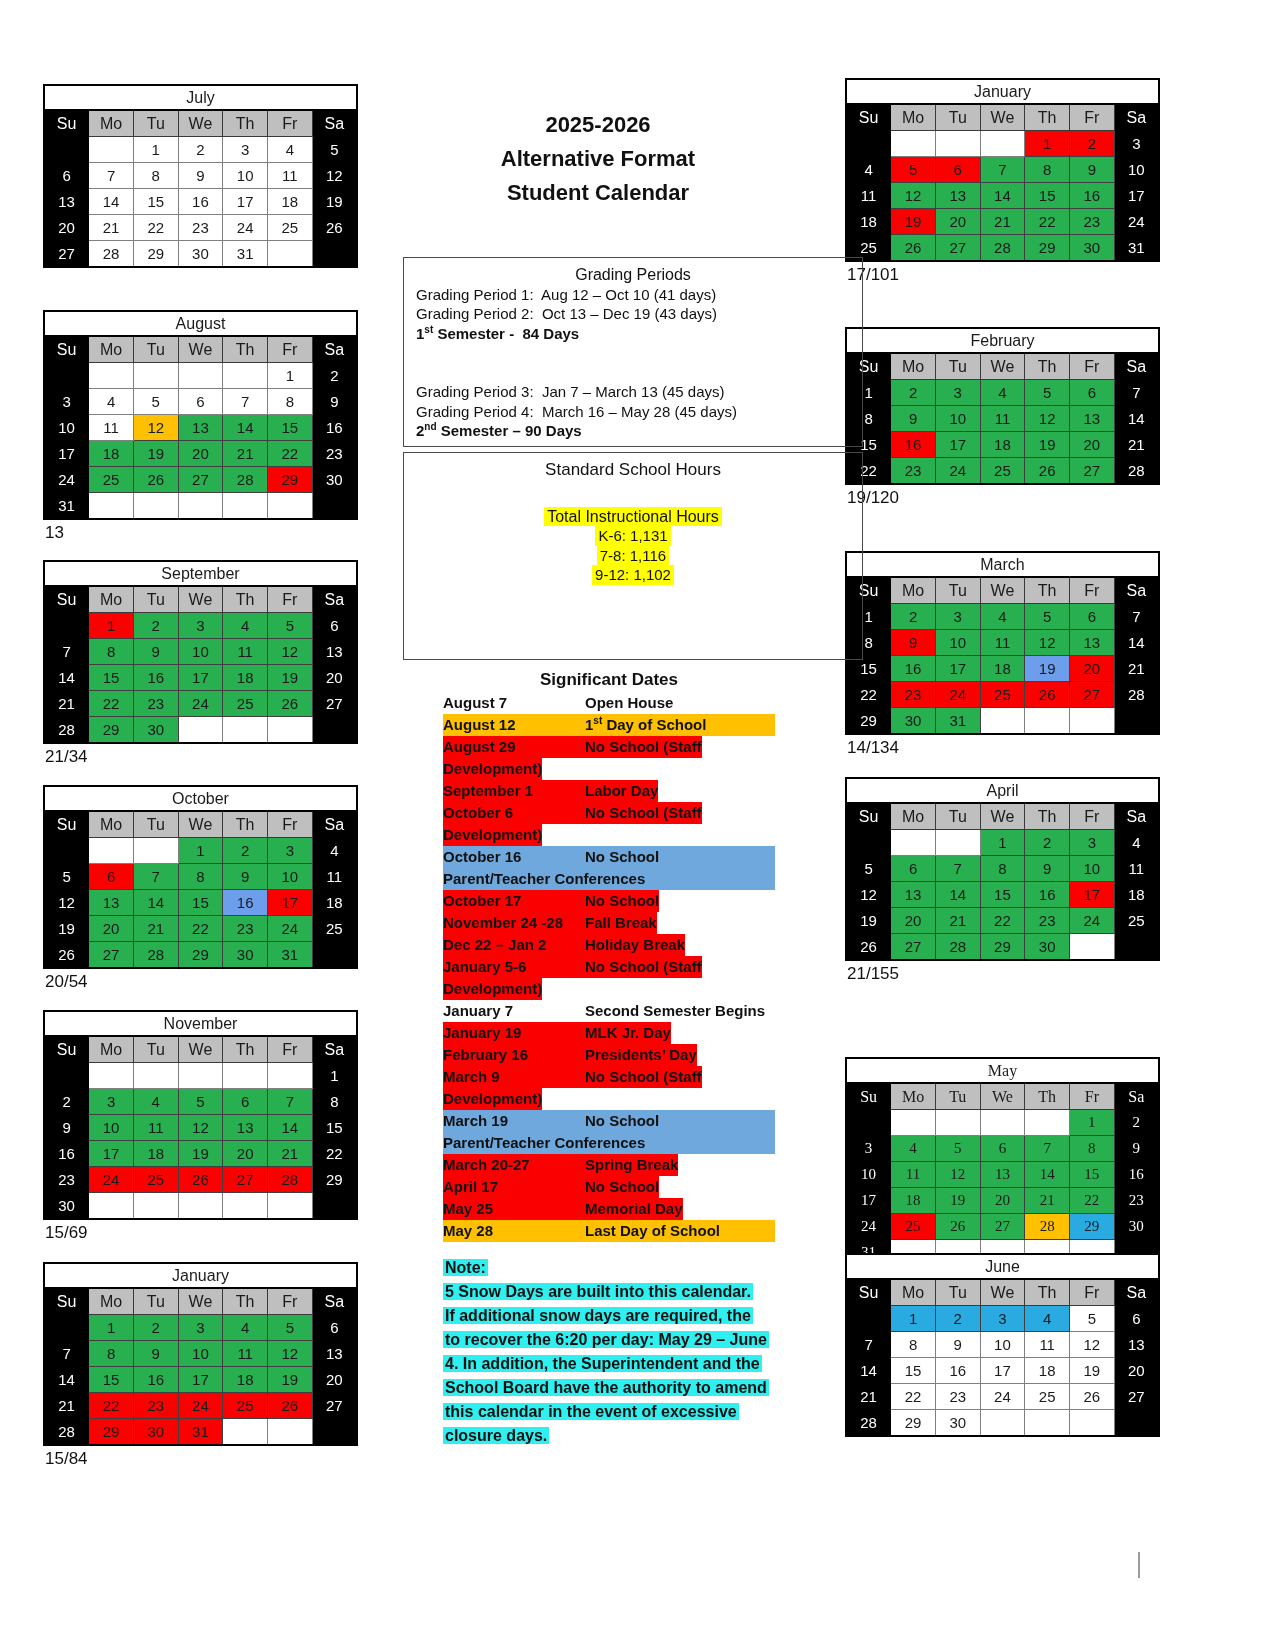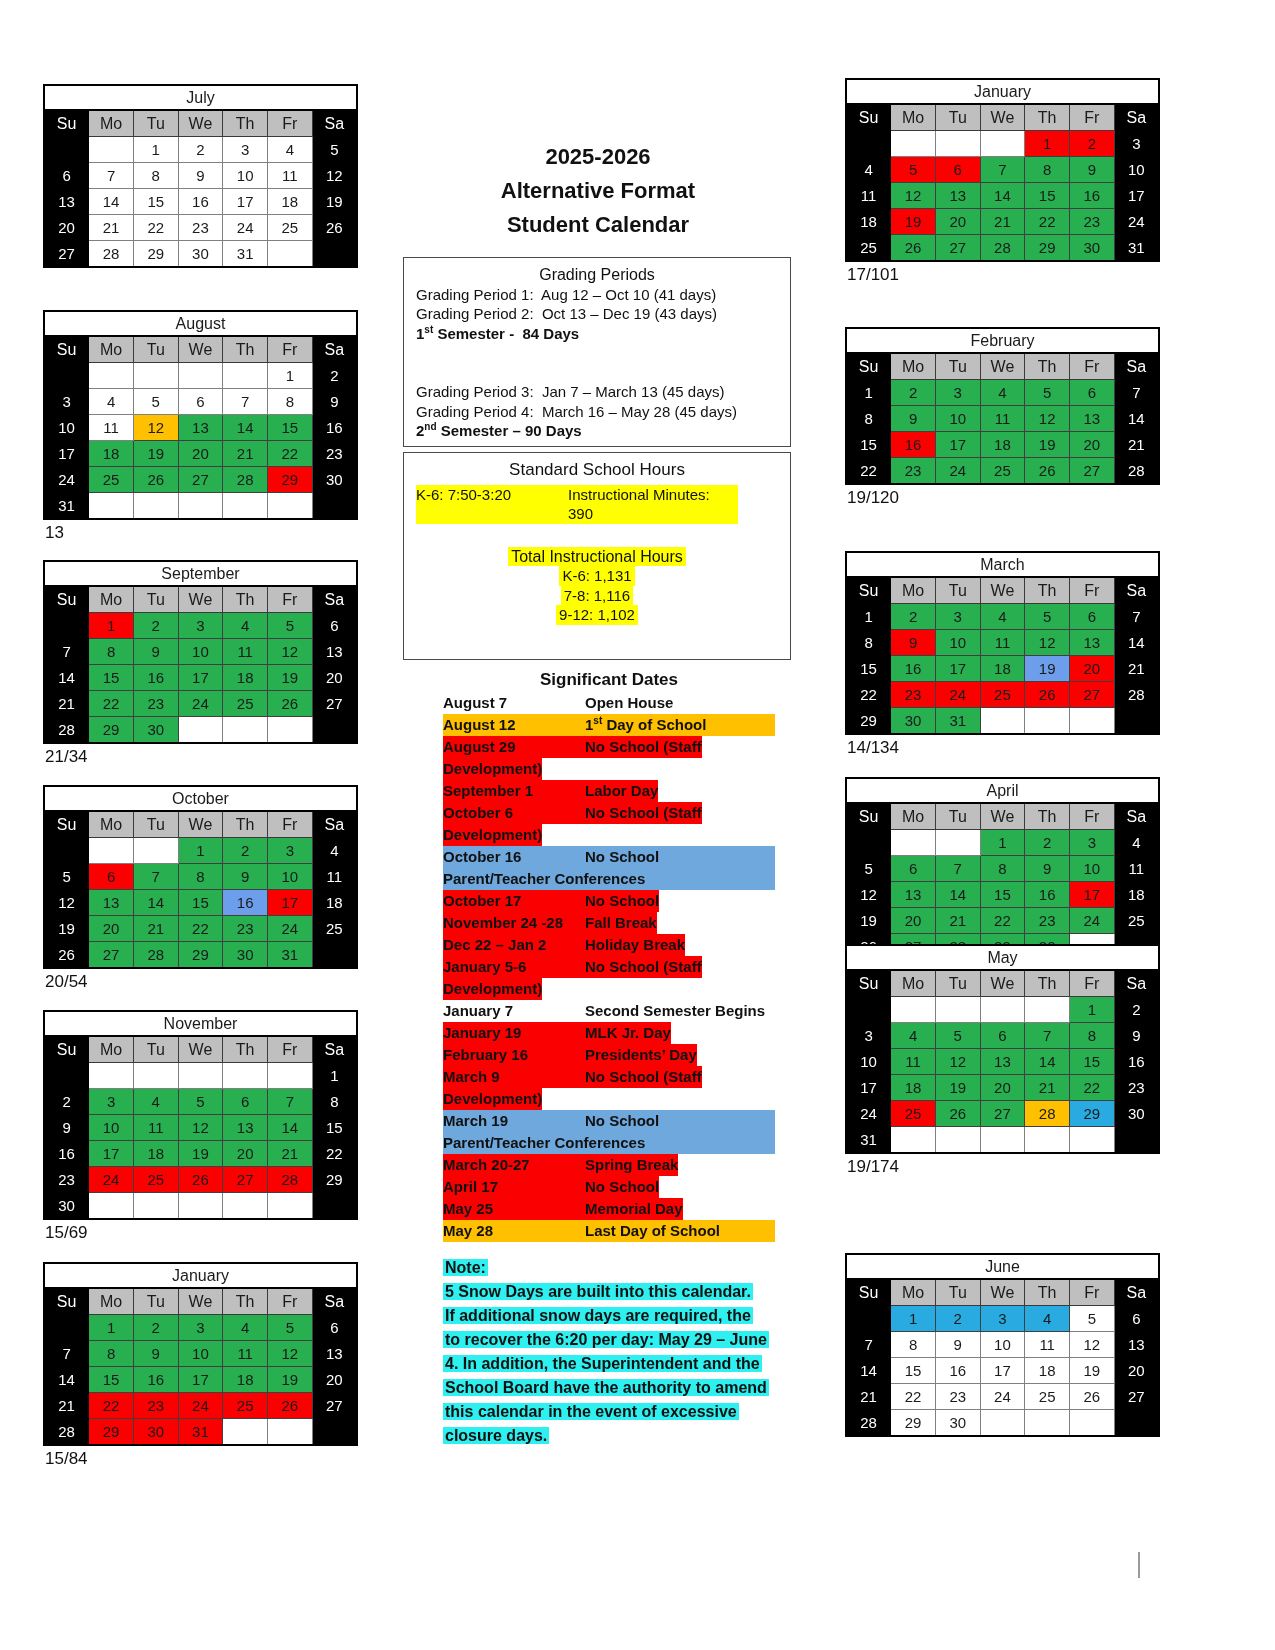--- a/index.html
+++ b/index.html
@@ -11,22 +11,22 @@
   .month{position:absolute;width:315px;}
   .month table{border-collapse:collapse;table-layout:fixed;width:315px;border:2px solid #000;}
   .month td{height:25px;text-align:center;vertical-align:middle;font-size:15px;
     border:1px solid #808080;padding:0;color:#1b1b1b;overflow:hidden;}
   .month td.mtitle{height:23px;font-size:16px;background:#fff;border:2px solid #000;}
   .month td.hd{background:#BFBFBF;font-size:16px;border-color:#3a3a3a;}
   .month td.dark{background:#000;color:#fff;border-color:#000;}
   .month td.colored{border-color:#3f3f3f;}
   .mlabel{font-size:17px;margin-top:3px;padding-left:2px;color:#111;}
   .doc-title{position:absolute;left:403px;top:108px;width:390px;text-align:center;
-    font-size:22px;font-weight:bold;line-height:34px;margin-top:32px;}
-  .box{position:absolute;left:403px;width:388px;border:1.5px solid #4a4a4a;
+    font-size:22px;font-weight:bold;line-height:34px;}
+  .box{position:absolute;left:403px;width:460px;border:1.5px solid #4a4a4a;
     box-sizing:border-box;padding:7px 12px;font-size:15px;line-height:19.5px;}
   #grading-box{top:257px;height:190px;}
   #hours-box{top:452px;height:208px;}
   .gline{white-space:pre-wrap;min-height:19.5px;}
   .gcenter{text-align:center;font-size:16px;}
   .gbold{font-weight:bold;}
   .hrow{display:flex;background:#FFFF00;width:322px;margin:1px 0;white-space:pre-wrap;}
   .hleft{width:152px;flex:none;}
   .hours-title{text-align:center;font-size:17px;margin-bottom:5px;}
   .tot-line{text-align:center;}
@@ -692,21 +692,21 @@
             <td class="colored" style="background: rgb(39, 175, 80);">28</td>
             <td class="colored" style="background: rgb(39, 175, 80);">29</td>
             <td class="colored" style="background: rgb(39, 175, 80);">30</td>
             <td></td>
             <td class="dark"></td>
           </tr>
         </tbody>
       </table>
       <div class="mlabel">21/155</div>
     </div>
-    <div class="month" style="top: 944px;">
+    <div class="month" style="top: 1057px; font-family: Liberation Serif, serif;">
       <table>
         <tbody>
           <tr>
             <td colspan="7" class="mtitle">May</td>
           </tr>
           <tr>
             <td class="hd dark">Su</td>
             <td class="hd">Mo</td>
             <td class="hd">Tu</td>
             <td class="hd">We</td>
@@ -849,21 +849,20 @@
     <div class="gline">Grading Period 2:  Oct 13 – Dec 19 (43 days)</div>
     <div class="gline gbold">1<sup>st</sup> Semester -  84 Days</div>
     <div class="gline"></div>
     <div class="gline"></div>
     <div class="gline">Grading Period 3:  Jan 7 – March 13 (45 days)</div>
     <div class="gline">Grading Period 4:  March 16 – May 28 (45 days)</div>
     <div class="gline gbold">2<sup>nd</sup> Semester – 90 Days</div>
   </div>
 <div class="box" id="hours-box">
     <div class="hours-title">Standard School Hours</div>
-    <div class="hrow"><span class="hleft">K-6: 7:50-3:20</span><span>Instructional Minutes: 390</span></div>
     <div style="height: 22px;"></div>
     <div class="tot-line"><span class="hl-y" style="font-size: 16px;">Total Instructional Hours</span></div>
     <div class="tot-line"><span class="hl-y">K-6: 1,131</span></div>
     <div class="tot-line"><span class="hl-y">7-8: 1,116</span></div>
     <div class="tot-line"><span class="hl-y">9-12: 1,102</span></div>
   </div>
 
 <div id="sig-dates">
   <div class="sd-title">Significant Dates</div>
   <div id="sd-rows">

